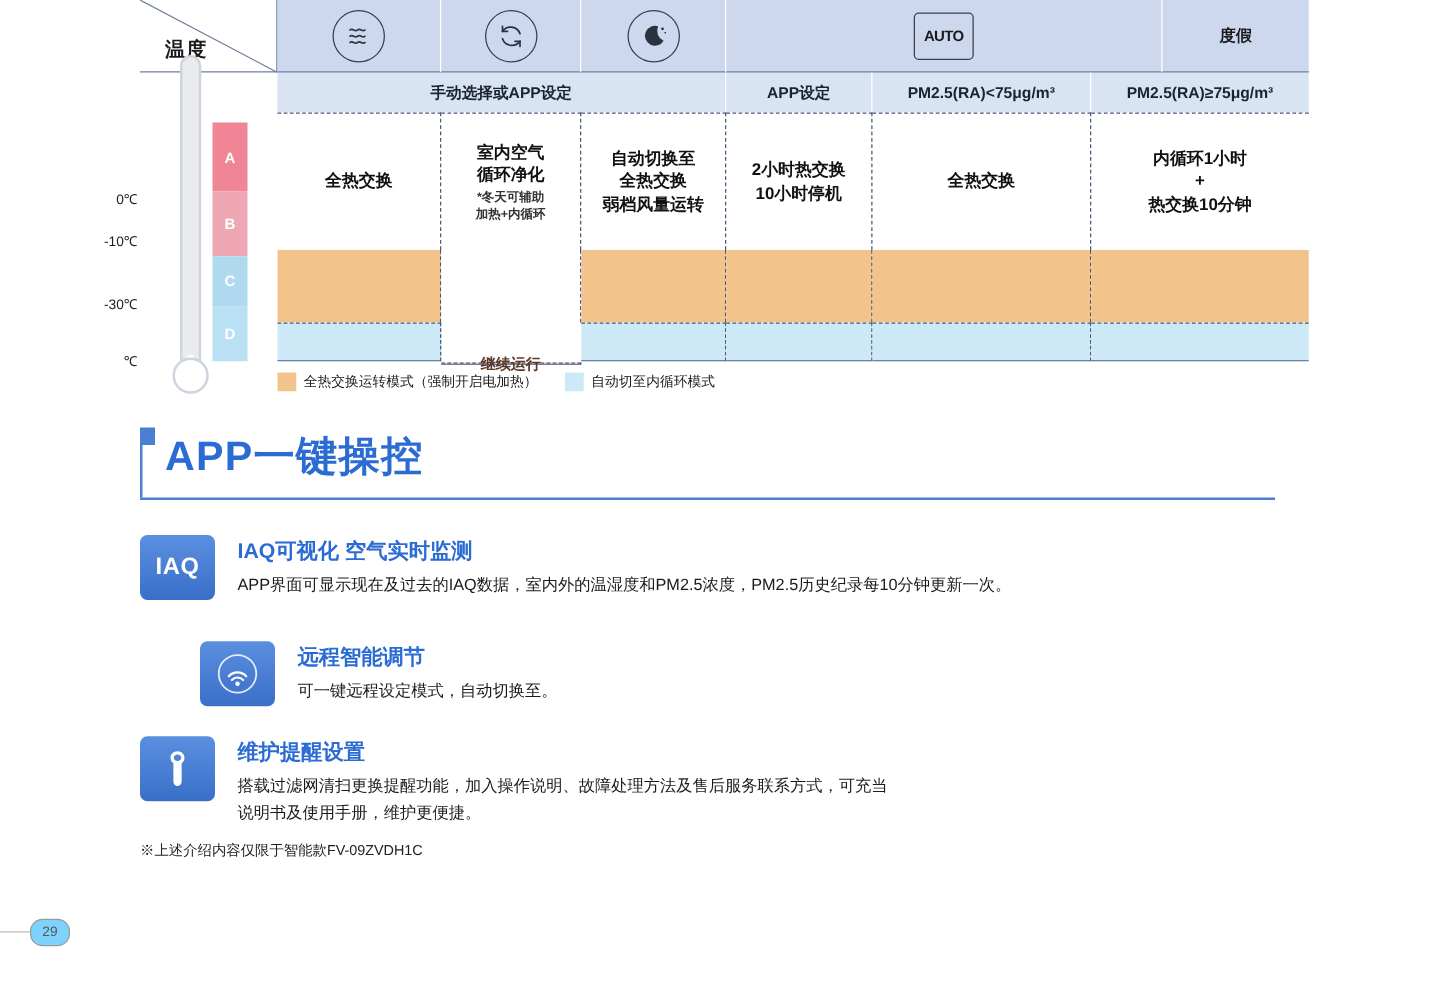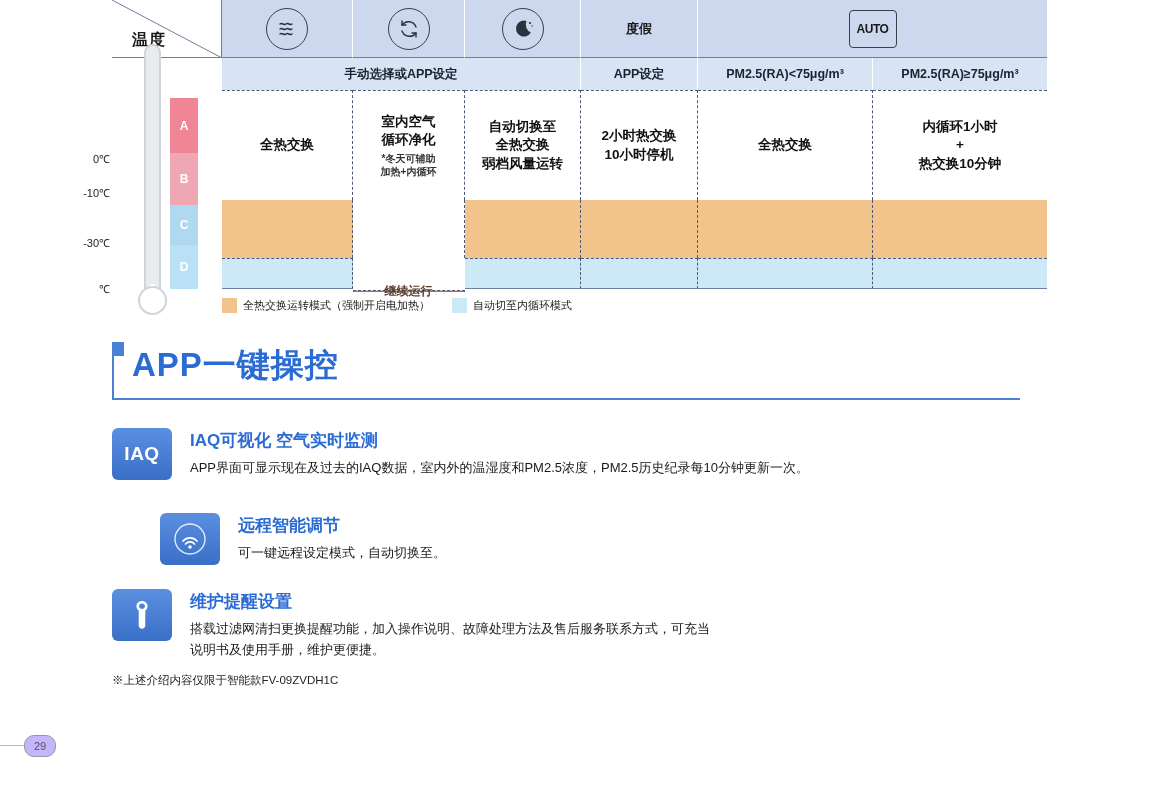--- a/index.html
+++ b/index.html
@@ -303,21 +303,21 @@
     top: 735px;
     width: 30px;
     height: 20px;
     border: 1px solid #999;
     border-radius: 10px;
     display: flex;
     align-items: center;
     justify-content: center;
     font-size: 11px;
     color: #555;
-    background: #c4b5fd;
+    background: #7dd3fc;
   }
   .page-rule {
     position: absolute;
     left: 0;
     top: 745px;
     width: 40px;
     height: 1px;
     background: #bbb;
   }
 </style>
@@ -373,25 +373,25 @@
       </div>
       <div class="tcell" style="width:116px;">
         <div class="mode-icon-wrap">
           <svg width="24" height="24" viewBox="0 0 24 24" fill="#2c3340">
             <path d="M15.5 4a8 8 0 1 0 4.4 11.6A8.8 8.8 0 0 1 15.5 4z"></path>
             <circle cx="19" cy="6" r="1.1"></circle>
             <circle cx="21.2" cy="9" r="0.7"></circle>
           </svg>
         </div>
       </div>
+      <div class="tcell" style="width:349px;">
+        <div class="auto-box">AUTO</div>
+      </div>
       <div class="tcell" style="width:117px;">
         <div class="mode-text">度假</div>
-      </div>
-      <div class="tcell" style="width:349px;">
-        <div class="auto-box">AUTO</div>
       </div>
     </div>
 
     <div class="trow row-set">
       <div class="tcell" style="width:359px;">手动选择或APP设定</div>
       <div class="tcell" style="width:117px;">APP设定</div>
       <div class="tcell" style="width:175px;">PM2.5(RA)&lt;75μg/m³</div>
       <div class="tcell" style="width:174px;">PM2.5(RA)≥75μg/m³</div>
     </div>
 

